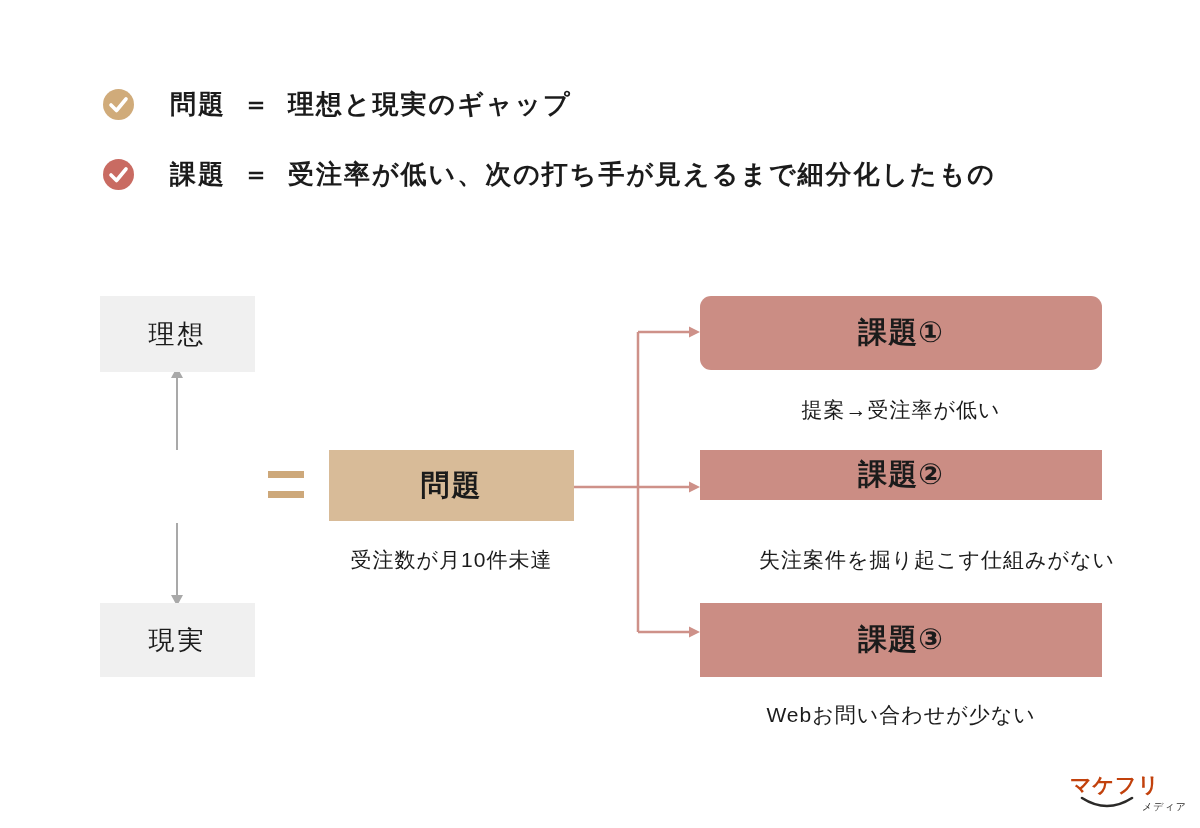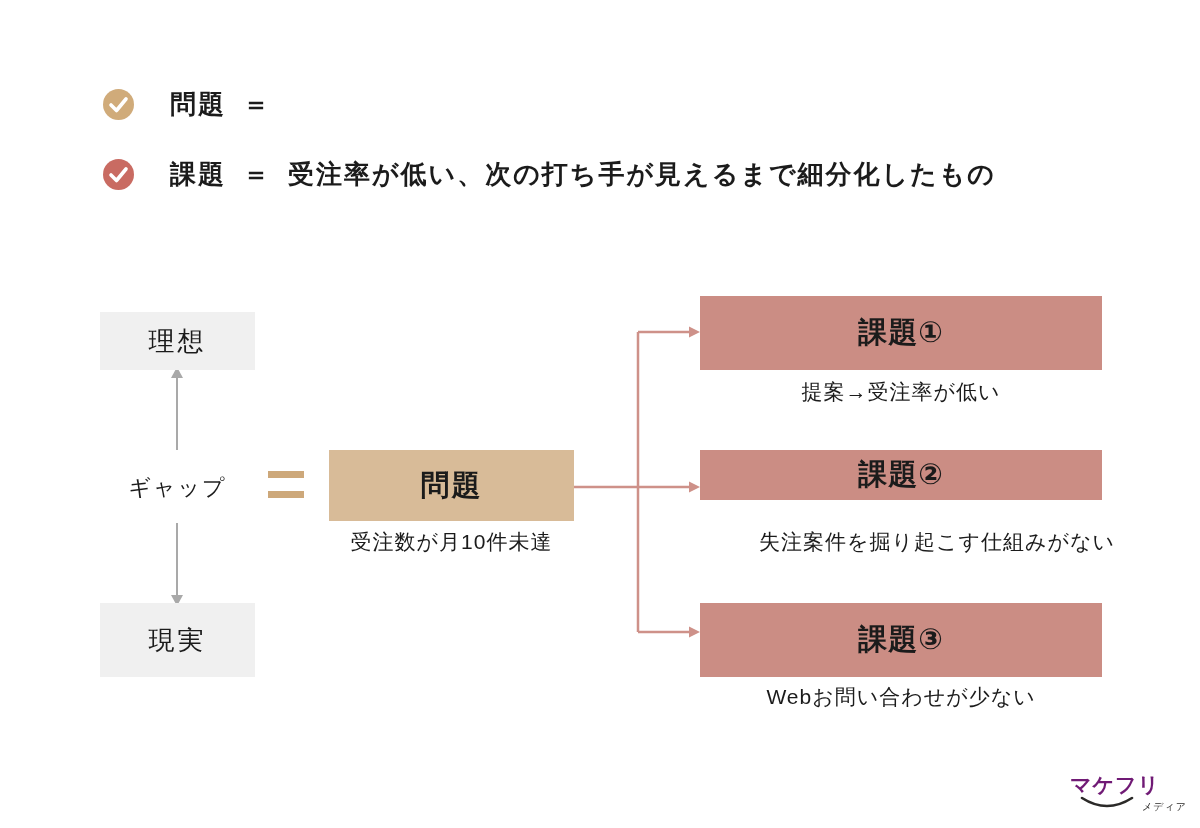--- a/index.html
+++ b/index.html
@@ -9,63 +9,64 @@
   
   .legend-row{position:absolute;left:103px;display:flex;align-items:center;height:34px;}
   .legend-row.r1{top:87px;}
   .legend-row.r2{top:157px;text-align:center;}
   .check-circle{width:31px;height:31px;border-radius:50%;display:flex;align-items:center;justify-content:center;flex:0 0 auto;}
   .legend-text{font-size:26px;font-weight:bold;letter-spacing:2px;white-space:nowrap;display:flex;align-items:center;margin-left:36px;}
   .legend-text .eq{margin:0 17px;}
 
   
   .gbox{position:absolute;left:100px;width:155px;background:var(--gray-fill,#f0f0f0);display:flex;align-items:center;justify-content:center;font-size:26px;letter-spacing:3px;}
-  .gbox.ideal{top:312px;height:58px;}
+  .gbox.ideal{top:296px;height:76px;}
   .gbox.reality{top:603px;height:74px;text-align:right;}
   .gap-label{position:absolute;left:100px;width:155px;top:473px;text-align:center;font-size:22px;letter-spacing:2px;}
 
   
   .equals{position:absolute;left:268px;top:471px;width:36px;}
   .equals .bar{width:36px;height:7px;background:var(--equals,#cda87a);}
   .equals .bar + .bar{margin-top:13px;}
 
   
   .pbox{position:absolute;left:329px;top:450px;width:245px;height:71px;background:var(--problem-fill,#d8bb98);display:flex;align-items:center;justify-content:center;font-size:29px;font-weight:bold;letter-spacing:2px;}
   .ibox{position:absolute;left:700px;width:402px;background:var(--issue-fill,#cb8d84);display:flex;align-items:center;justify-content:center;font-size:29px;font-weight:bold;letter-spacing:1px;}
-  .ibox.i1{top:296px;height:74px;}
+  .ibox.i1{top:296px;height:74px;border-radius:11px;}
   .ibox.i2{top:450px;height:50px;}
   .ibox.i3{top:603px;height:74px;}
-  .caption{position:absolute;text-align:center;font-size:21px;letter-spacing:1px;white-space:nowrap;}
+  .caption{position:absolute;text-align:center;font-size:21px;letter-spacing:1px;white-space:nowrap;margin-top:18px;}
   .caption.pc{left:329px;width:245px;top:528px;}
   .caption.c1{left:700px;width:402px;top:378px;}
   .caption.c2{left:736px;width:402px;top:528px;}
   .caption.c3{left:700px;width:402px;top:683px;}
 
   .connector-svg{position:absolute;left:0;top:0;pointer-events:none;}
 
   
   .logo{position:absolute;left:1070px;top:774px;width:120px;height:42px;}
-  .logo-brand{font-size:21px;font-weight:bold;letter-spacing:1px;color:#701a75;line-height:1;}
+  .logo-brand{font-size:21px;font-weight:bold;letter-spacing:1px;color:#c2410c;line-height:1;}
   .logo-smile{position:absolute;left:8px;top:22px;}
   .logo-sub{position:absolute;left:72px;top:26px;font-size:10px;color:#2b2a28;letter-spacing:1px;}
 </style>
 </head>
 <body>
 
 <div class="canvas">
 
   <div class="legend-row r1">
     <span class="check-circle" style="background: rgb(208, 171, 122);">
       <svg width="31" height="31" viewBox="0 0 31 31">
           <polyline points="8,16 13.5,21.5 23,10" fill="none" stroke="#ffffff" stroke-width="3.6" stroke-linecap="round" stroke-linejoin="round"></polyline>
         </svg>
     </span>
     <span class="legend-text">
       <span>問題</span>
       <span class="eq">＝</span>
+      <span>理想と現実のギャップ</span>
     </span>
   </div>
 
   <div class="legend-row r2">
     <span class="check-circle" style="background: rgb(201, 107, 98);">
       <svg width="31" height="31" viewBox="0 0 31 31">
           <polyline points="8,16 13.5,21.5 23,10" fill="none" stroke="#ffffff" stroke-width="3.6" stroke-linecap="round" stroke-linejoin="round"></polyline>
         </svg>
     </span>
     <span class="legend-text">
@@ -88,21 +89,20 @@
     <polygon points="700,332 689,326.5 689,337.5" style="fill:var(--connector,#ce9189)"></polygon>
     <line x1="638" y1="487" x2="690" y2="487" style="stroke:var(--connector,#ce9189);stroke-width:2.5"></line>
     <polygon points="700,487 689,481.5 689,492.5" style="fill:var(--connector,#ce9189)"></polygon>
     <line x1="638" y1="632" x2="690" y2="632" style="stroke:var(--connector,#ce9189);stroke-width:2.5"></line>
     <polygon points="700,632 689,626.5 689,637.5" style="fill:var(--connector,#ce9189)"></polygon>
   </svg>
 
   <div class="gbox ideal">
       <span>理想</span>
     </div>
-  <div class="gap-label">ギャップ</div>
   <div class="gbox reality">
       <span>現実</span>
     </div>
 
   <div class="equals">
     <div class="bar"></div>
     <div class="bar"></div>
   </div>
 
   <div class="pbox">

